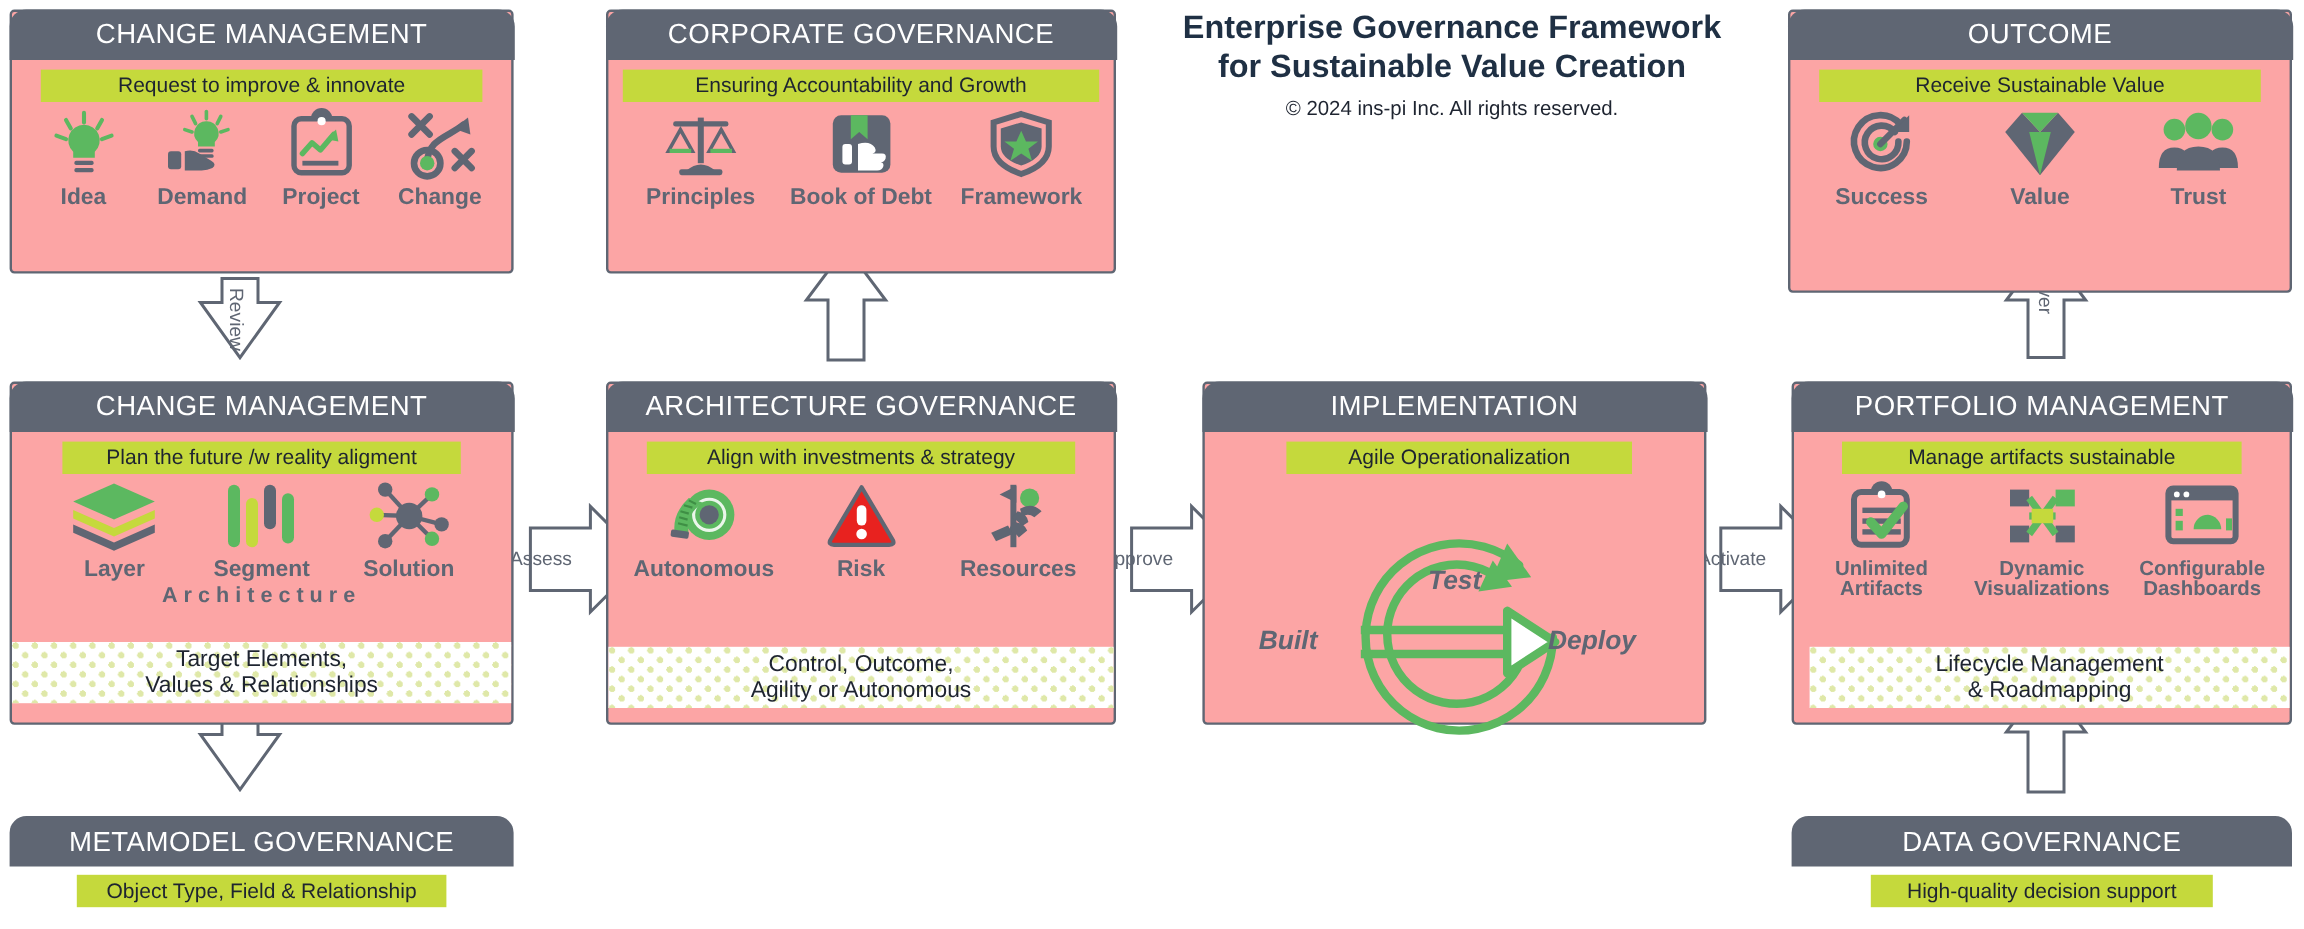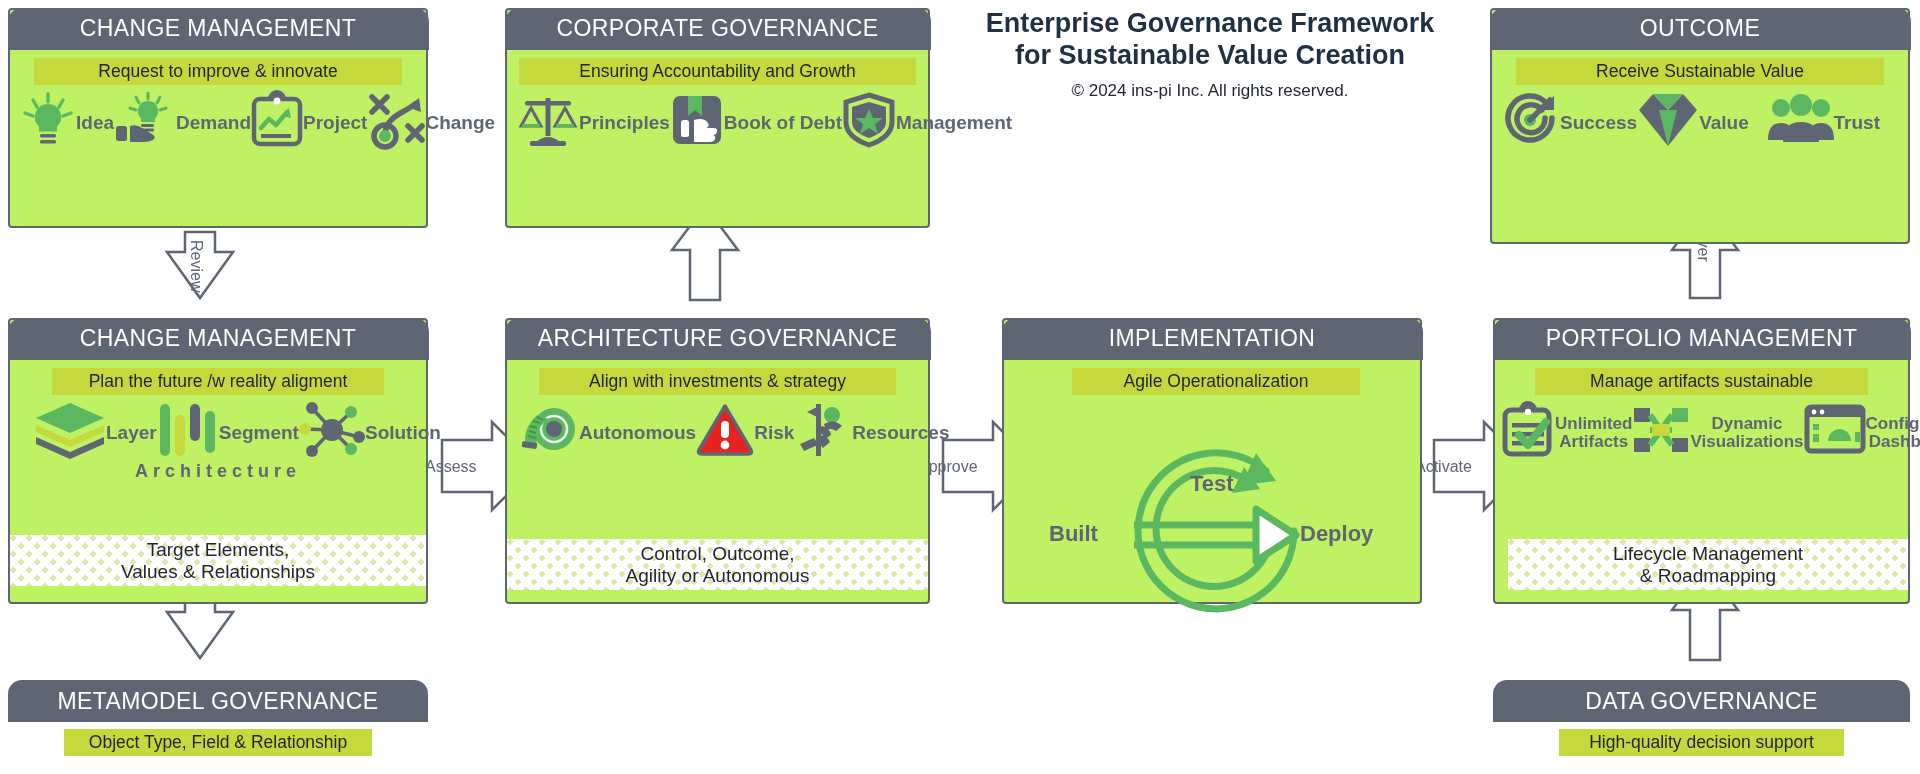--- a/index.html
+++ b/index.html
@@ -7,21 +7,21 @@
     width: 1920px; height: 774px;
     background: #ffffff;
     font-family: "Liberation Sans", sans-serif;
     overflow: hidden;
   }
   #stage { position: relative; width: 1920px; height: 774px; }
 
   
   .card {
     position: absolute;
-    background: #bef264;
+    background: #fca5a5;
     border: 2.5px solid #5f6673;
     border-radius: 4px;
     display: flex; flex-direction: column;
   }
   .card-header {
     background: #5f6673;
     color: #ffffff;
     border-radius: 14px 14px 0 0;
     margin: -2.5px -2.5px 0 -2.5px;
     height: 42px;
@@ -50,21 +50,21 @@
   }
   .slim .card-subtitle { margin-top: 7px; }
 
   
   .icons {
     display: flex; justify-content: space-around; align-items: flex-end;
     padding: 0 10px;
     margin-top: 6px;
   }
   .icon-cell {
-    display: flex; align-items: center;
+    display: flex; flex-direction: column; align-items: center;
     flex: 1 1 0;
   }
   .icon-art { height: 58px; display: flex; align-items: center; justify-content: center; }
   .icon-label {
     margin-top: 6px;
     font-size: 19px; font-weight: bold; color: #5f6673;
     text-align: center; line-height: 1.05;
     white-space: nowrap;
   }
   .icon-label.small { font-size: 17px; white-space: normal; }
@@ -261,21 +261,21 @@
         </div>
 
         <div class="icon-cell">
           <div class="icon-art">
             <svg width="54" height="56" viewBox="0 0 54 56">
               <path d="M27 3 L50 10 V30 Q50 45 27 53 Q4 45 4 30 V10 Z" fill="none" stroke="#5f6673" stroke-width="5"></path>
               <path d="M27 10 L44 15 V30 Q44 40 27 46 Q10 40 10 30 V15 Z" fill="#5f6673"></path>
               <polygon points="27,17 31,26 41,26 33,32 36,42 27,36 18,42 21,32 13,26 23,26" fill="#5cb860"></polygon>
             </svg>
           </div>
-          <div class="icon-label">Management</div>
+          <div class="icon-label">Framework</div>
         </div>
 
       </div>
     </div>
   </div>
 
   <div class="title-block" style="left:955px; top:8px; width:510px;">
     <div class="title-main">Enterprise Governance Framework</div>
     <div class="title-main">for Sustainable Value Creation</div>
     <div class="title-copy">© 2024 ins-pi Inc. All rights reserved.</div>
@@ -450,38 +450,38 @@
         <div>Control, Outcome,</div>
         <div>Agility or Autonomous</div>
       </div>
     </div>
   </div>
 
   <div class="card" style="left:1002px; top:318px; width:420px; height:286px;">
     <div class="card-header">IMPLEMENTATION</div>
     <div class="card-subtitle" style="margin-left:68px;margin-right:60px;">Agile Operationalization</div>
     <div class="card-body">
-      <div style="position:absolute; left:0; right:0; top:14px; height:200px;">
+      <div style="position:absolute; left:0; right:0; top:14px; height:200px;font-style:italic;">
         <svg width="416" height="200" viewBox="0 0 416 200">
 
           <path d="M262 62 A78 78 0 1 0 290 122" fill="none" stroke="#5cb860" stroke-width="7" stroke-linecap="round"></path>
           <polygon points="252,44 238,76 272,72" fill="#5cb860"></polygon>
 
           <path d="M246 74 A58 58 0 1 0 268 118" fill="none" stroke="#5cb860" stroke-width="7" stroke-linecap="round"></path>
           <polygon points="240,58 228,84 256,80" fill="#5cb860"></polygon>
 
           <g fill="none" stroke="#5cb860" stroke-width="7" stroke-linecap="butt">
             <line x1="130" y1="116" x2="252" y2="116"></line>
             <line x1="130" y1="136" x2="252" y2="136"></line>
           </g>
           <polygon points="252,100 252,152 292,126" fill="#ffffff" stroke="#5cb860" stroke-width="7" stroke-linejoin="round"></polygon>
         </svg>
         <div style="position:absolute; left:186px; top:62px; font-size:22px; font-weight:bold; color:#5f6673;">Test</div>
         <div style="position:absolute; left:45px; top:112px; font-size:22px; font-weight:bold; color:#5f6673;">Built</div>
-        <div style="position:absolute; left:296px; top:112px; font-size:22px; font-weight:bold; color:#5f6673;">Deploy</div>
+        <div style="position:absolute; left:286px; top:112px; font-size:22px; font-weight:bold; color:#5f6673;">Deploy</div>
       </div>
     </div>
   </div>
 
   <div class="card" style="left:1493px; top:318px; width:417px; height:286px;">
     <div class="card-header">PORTFOLIO MANAGEMENT</div>
     <div class="card-subtitle" style="margin-left:40px;margin-right:40px;">Manage artifacts sustainable</div>
     <div class="card-body">
       <div class="icons" style="padding:0 6px; align-items:flex-start;">
 

